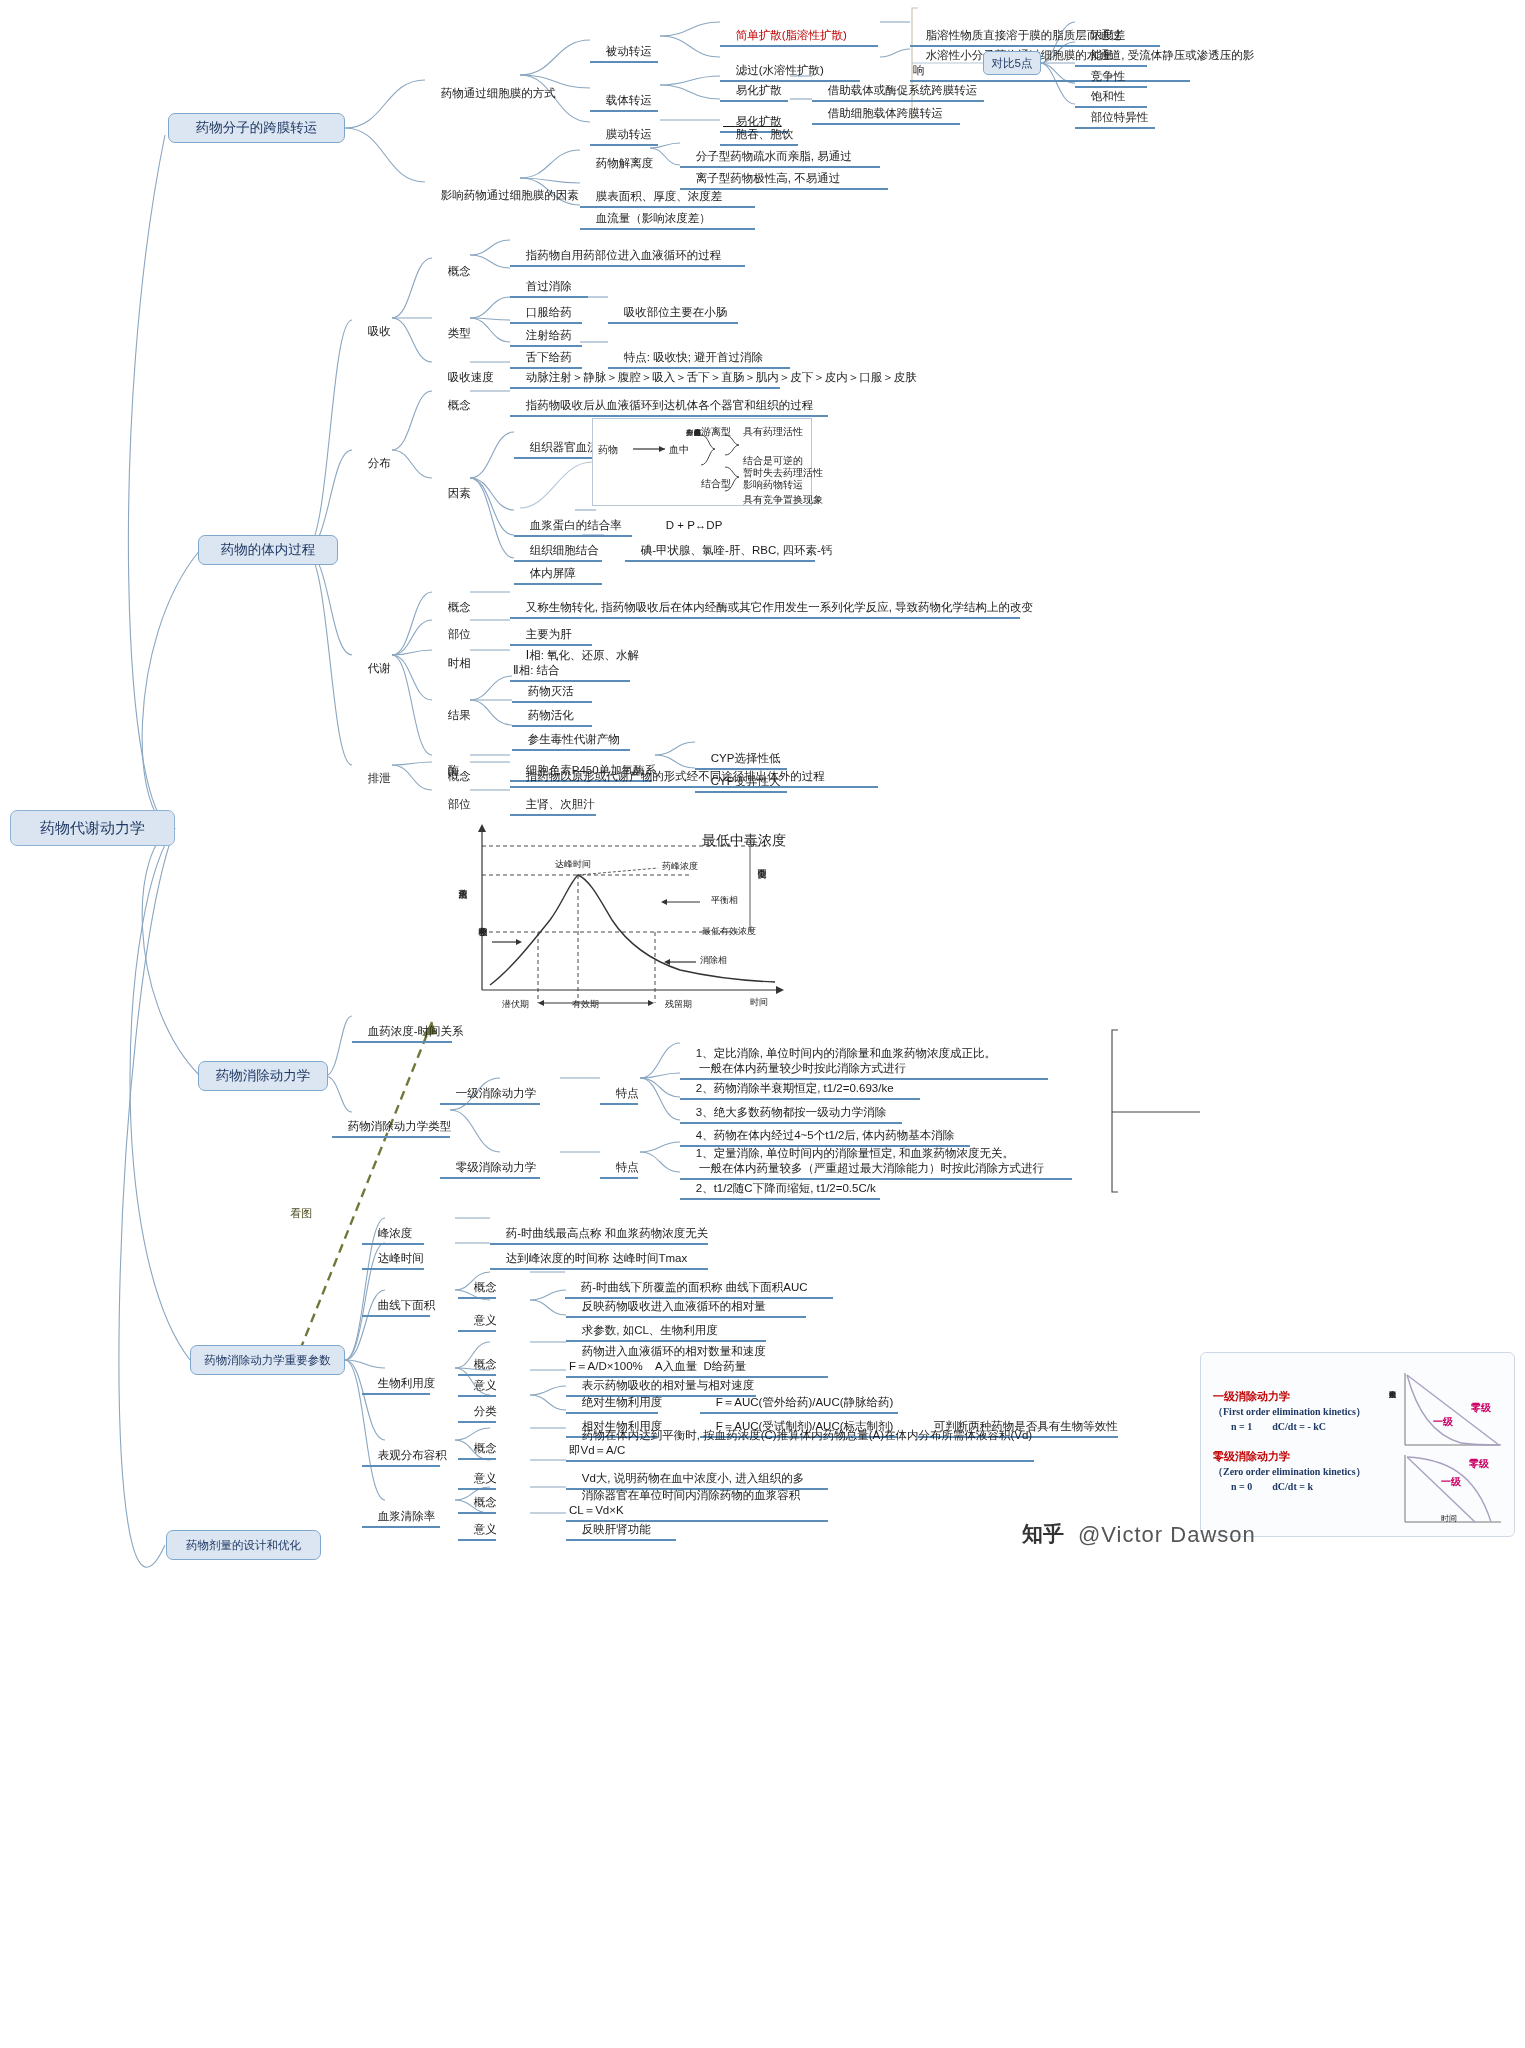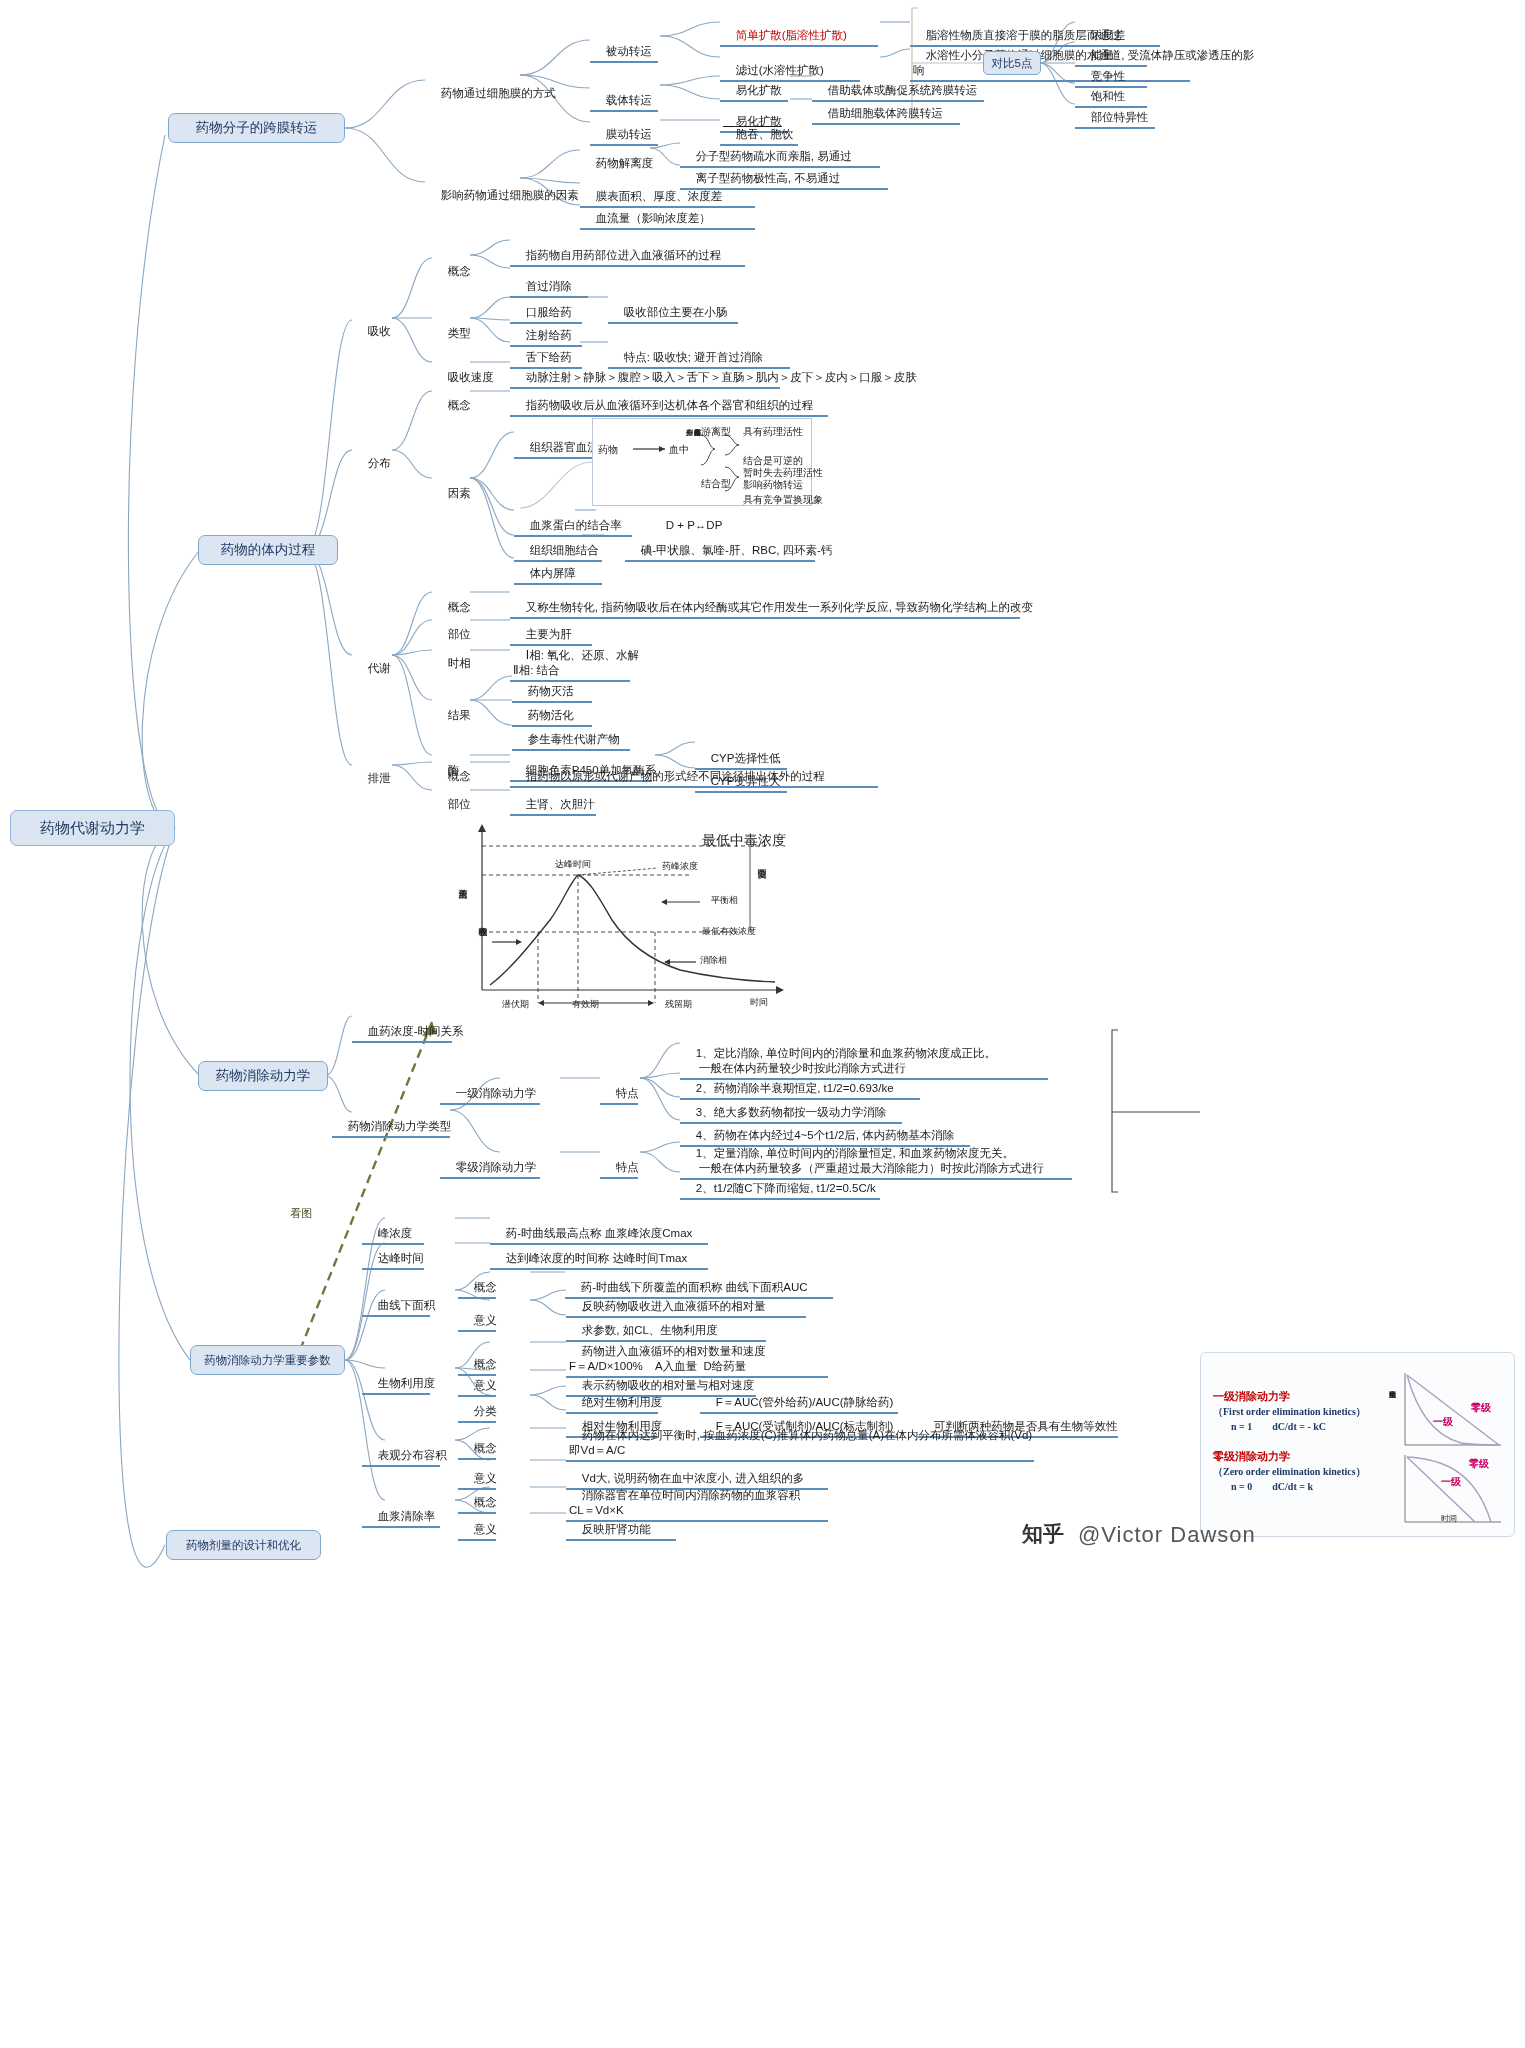--- a/index.html
+++ b/index.html
@@ -493,21 +493,21 @@
     <div class="panel-label pink" style="left:232px;top:62px;font-size:10px;">一级</div>
     <div class="panel-label pink" style="left:268px;top:104px;font-size:10px;">零级</div>
     <div class="panel-label pink" style="left:240px;top:122px;font-size:10px;">一级</div>
     <div class="panel-label v" style="left:186px;top:32px;font-size:7px;">血浆药物浓度</div>
     <div class="panel-label" style="left:240px;top:160px;font-size:8px;">时间</div>
   </div>
 
   <div class="node ul" style="left:362px;top:1210px;width:62px;">
     <span>峰浓度</span></div>
   <div class="node ul" style="left:490px;top:1210px;width:218px;">
-    <span>药-时曲线最高点称 血浆峰浓度Cmax</span></div>
+    <span>药-时曲线最高点称 和血浆药物浓度无关</span></div>
   <div class="node ul" style="left:362px;top:1235px;width:62px;">
     <span>达峰时间</span></div>
   <div class="node ul" style="left:490px;top:1235px;width:218px;">
     <span>达到峰浓度的时间称 达峰时间Tmax</span></div>
 
   <div class="node ul" style="left:362px;top:1282px;width:68px;">
     <span>曲线下面积</span></div>
   <div class="node ul" style="left:458px;top:1264px;width:38px;">
     <span>概念</span></div>
   <div class="node ul" style="left:565px;top:1264px;width:268px;">

